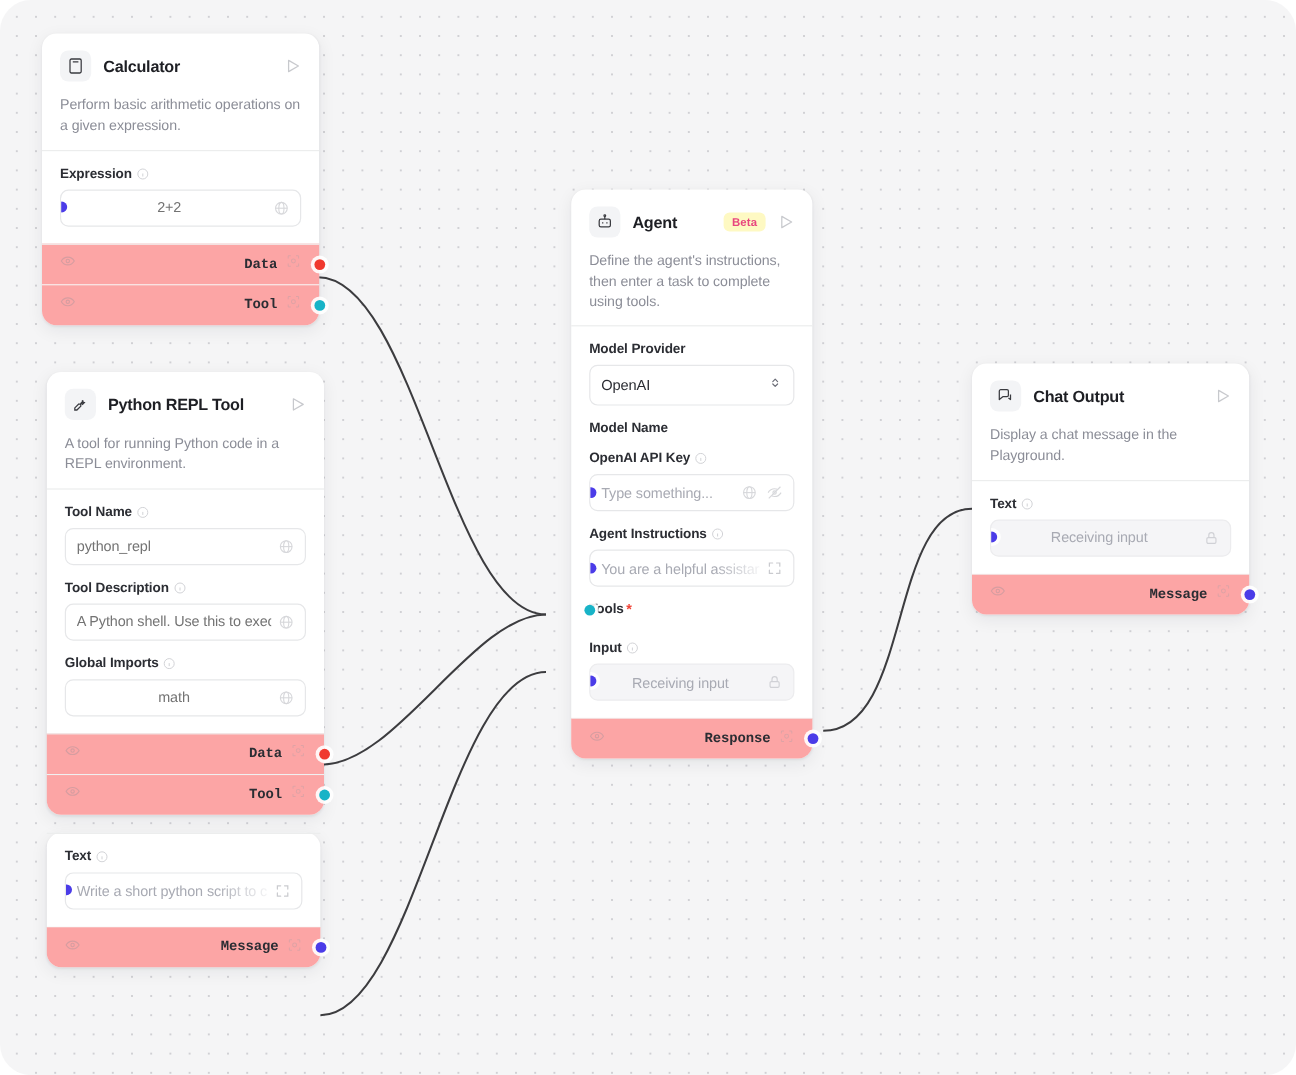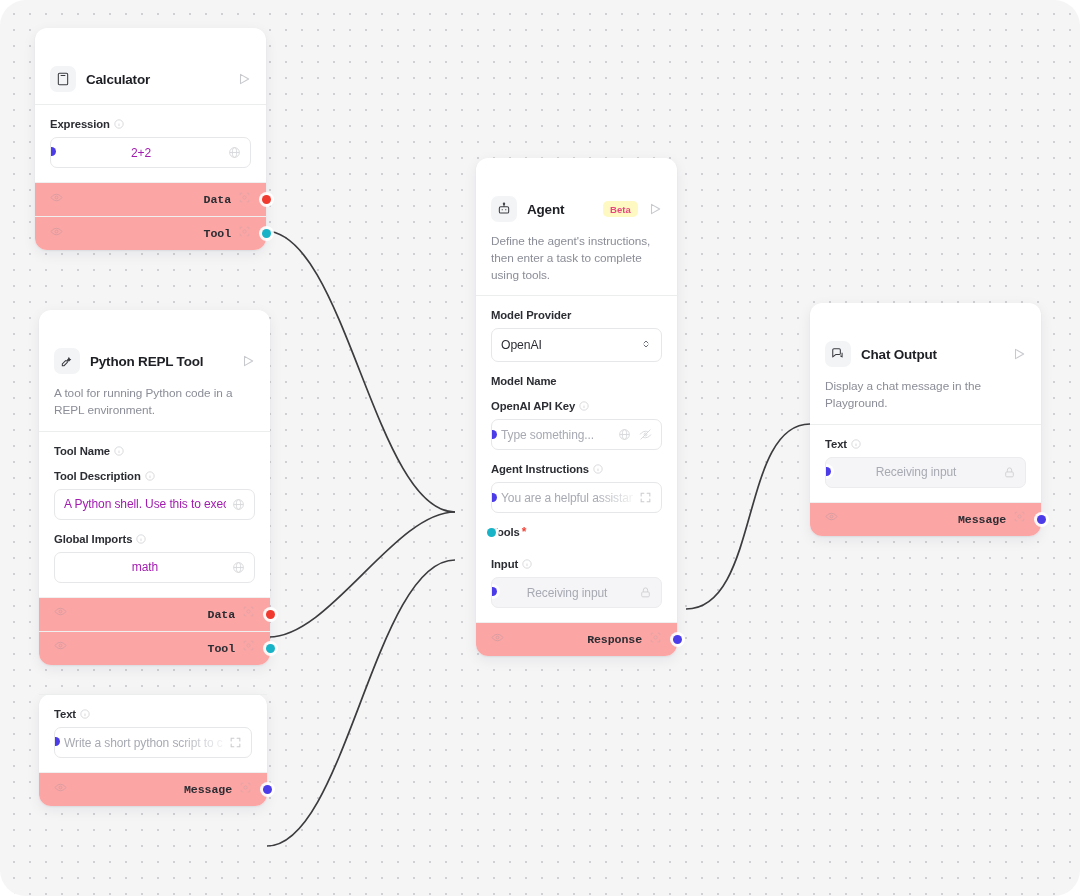--- a/index.html
+++ b/index.html
@@ -26,21 +26,21 @@
   .node {
     position: absolute;
     background: #ffffff;
     border-radius: 12px;
     box-shadow: 0 1px 2px rgba(16,24,40,.06), 0 4px 14px rgba(16,24,40,.07);
     z-index: 5;
     overflow: visible;
   }
 
   .node-head { padding: 14px 15px 12px 15px; }
-  .head-row { display: flex; align-items: center; gap: 10px; margin-top: 24px; }
+  .head-row { display: flex; align-items: center; gap: 10px; }
   .node-icon {
     width: 26px; height: 26px; border-radius: 7px;
     background: #f3f4f6;
     display: flex; align-items: center; justify-content: center;
     flex: 0 0 auto;
   }
   .node-icon svg { display:block; }
   .node-title {
     font-size: 13.5px; font-weight: 700; color: #1e1f24; letter-spacing: -0.2px;
     flex: 1 1 auto; white-space: nowrap;
@@ -75,21 +75,21 @@
     height: 31px;
     border: 1px solid #e6e7e9;
     border-radius: 7px;
     background: #ffffff;
     display: flex; align-items: center;
     padding: 0 9px;
     overflow: hidden;
   }
   .input-box.locked { background: #f5f5f7; border-color: #ececee; }
   .input-val {
-    font-size: 12px; color: #a21caf; flex: 1 1 auto;
+    font-size: 12px; color: #737373; flex: 1 1 auto;
     white-space: nowrap; overflow: hidden; letter-spacing: -0.1px;
   }
   .input-val.ph { color: #a8aab3; }
   .input-val.fade {
     -webkit-mask-image: linear-gradient(to right, #000 0%, #000 72%, rgba(0,0,0,0.12) 100%);
     mask-image: linear-gradient(to right, #000 0%, #000 72%, rgba(0,0,0,0.12) 100%);
   }
   .in-icons { display: flex; align-items: center; gap: 8px; flex: 0 0 auto; margin-left: 6px; }
   .in-icons svg { display:block; opacity:.4; }
 
@@ -167,20 +167,21 @@
             <line x1="16" y1="15" x2="16" y2="15.01"></line>
           </svg>
         </span>
         <span class="node-title">Calculator</span>
         <span class="play-icon">
           <svg width="14" height="14" viewBox="0 0 24 24" fill="none" stroke="#9b9da5" stroke-width="1.8" stroke-linejoin="round">
               <polygon points="6,4 20,12 6,20"></polygon>
             </svg>
         </span>
       </div>
+      <div class="node-desc">Perform basic arithmetic operations on a given expression.</div>
     </div>
     <div class="node-divider"></div>
     <div class="node-body">
       <div class="field">
         <div class="field-label">
           <span>Expression</span>
           <span class="info-icon">
             <svg width="10" height="10" viewBox="0 0 24 24" fill="none" stroke="#9b9da5" stroke-width="2">
                 <circle cx="12" cy="12" r="10"></circle>
                 <line x1="12" y1="11" x2="12" y2="17"></line>
@@ -257,20 +258,30 @@
     <div class="node-divider"></div>
     <div class="node-body">
       <div class="field">
         <div class="field-label">
           <span>Tool Name</span>
           <span class="info-icon">
             <svg width="10" height="10" viewBox="0 0 24 24" fill="none" stroke="#9b9da5" stroke-width="2">
                 <circle cx="12" cy="12" r="10"></circle>
                 <line x1="12" y1="11" x2="12" y2="17"></line>
                 <line x1="12" y1="7.5" x2="12" y2="7.6"></line>
+              </svg>
+          </span>
+        </div>
+        <div class="input-box">
+          <span class="input-val">python_repl</span>
+          <span class="in-icons">
+            <svg width="13" height="13" viewBox="0 0 24 24" fill="none" stroke="#9b9da5" stroke-width="1.7">
+                <circle cx="12" cy="12" r="9"></circle>
+                <line x1="3" y1="12" x2="21" y2="12"></line>
+                <ellipse cx="12" cy="12" rx="4" ry="9"></ellipse>
               </svg>
           </span>
         </div>
       </div>
       <div class="field">
         <div class="field-label">
           <span>Tool Description</span>
           <span class="info-icon">
             <svg width="10" height="10" viewBox="0 0 24 24" fill="none" stroke="#9b9da5" stroke-width="2">
                 <circle cx="12" cy="12" r="10"></circle>

